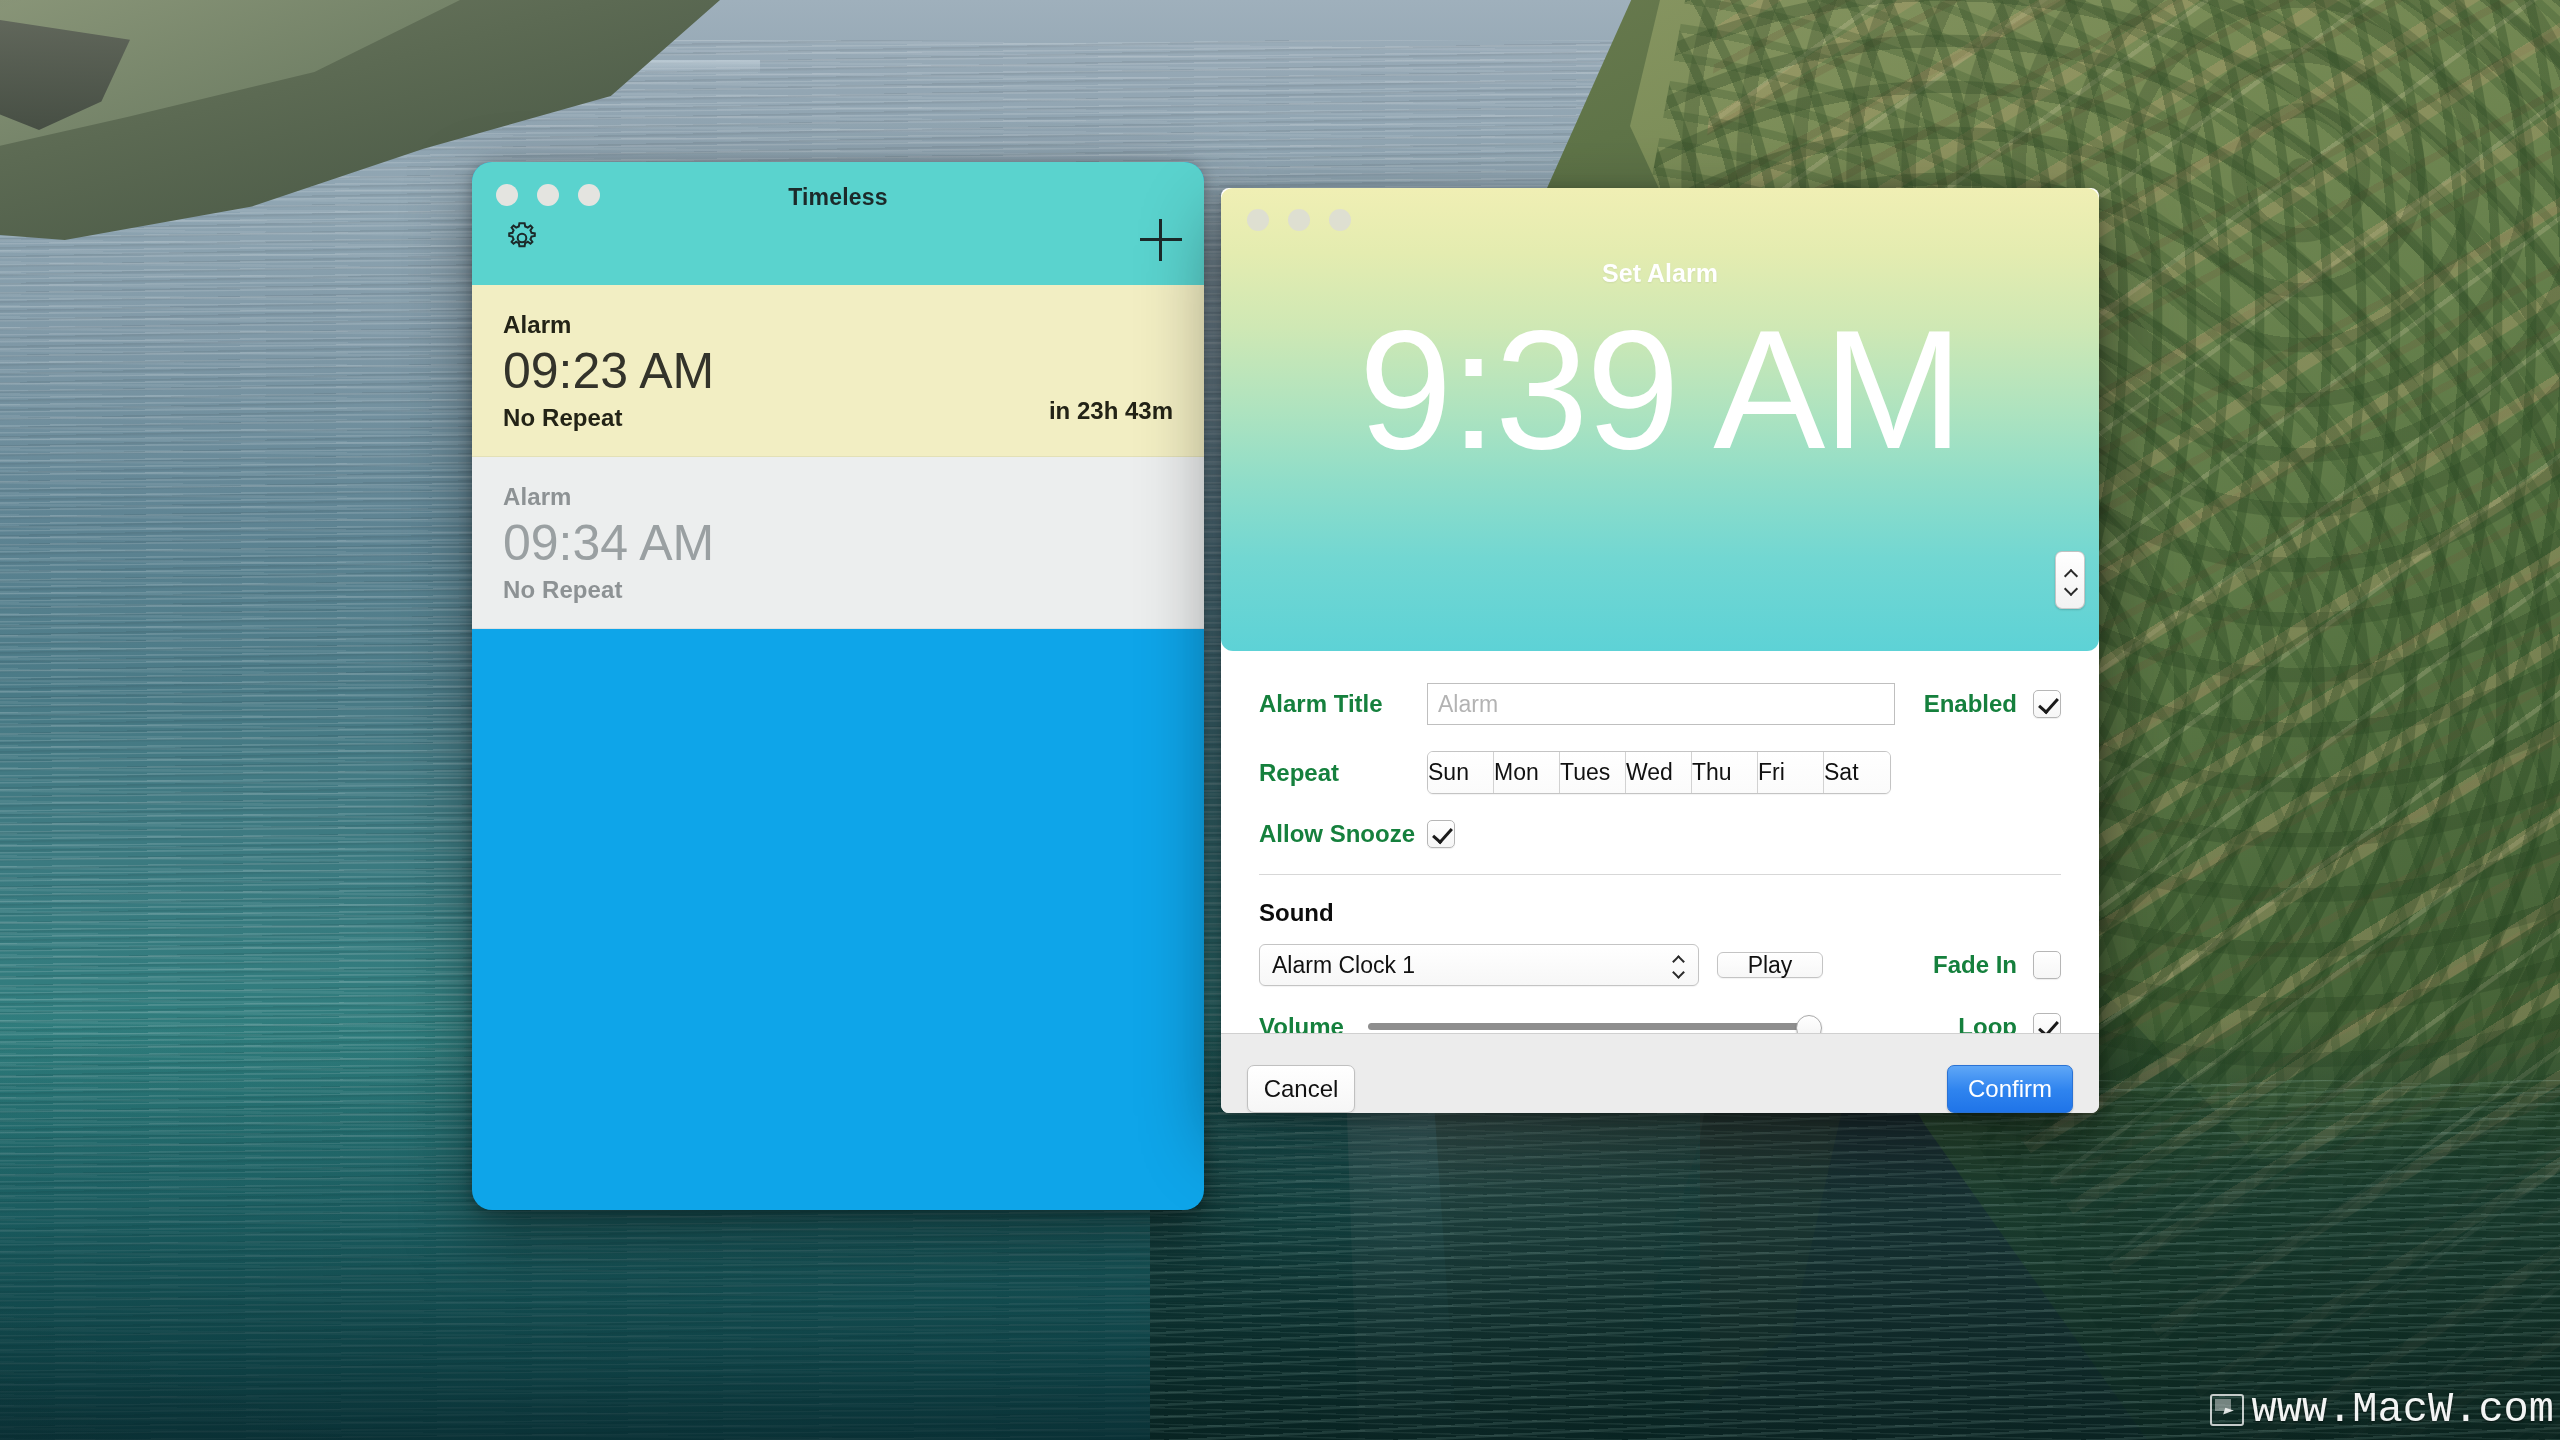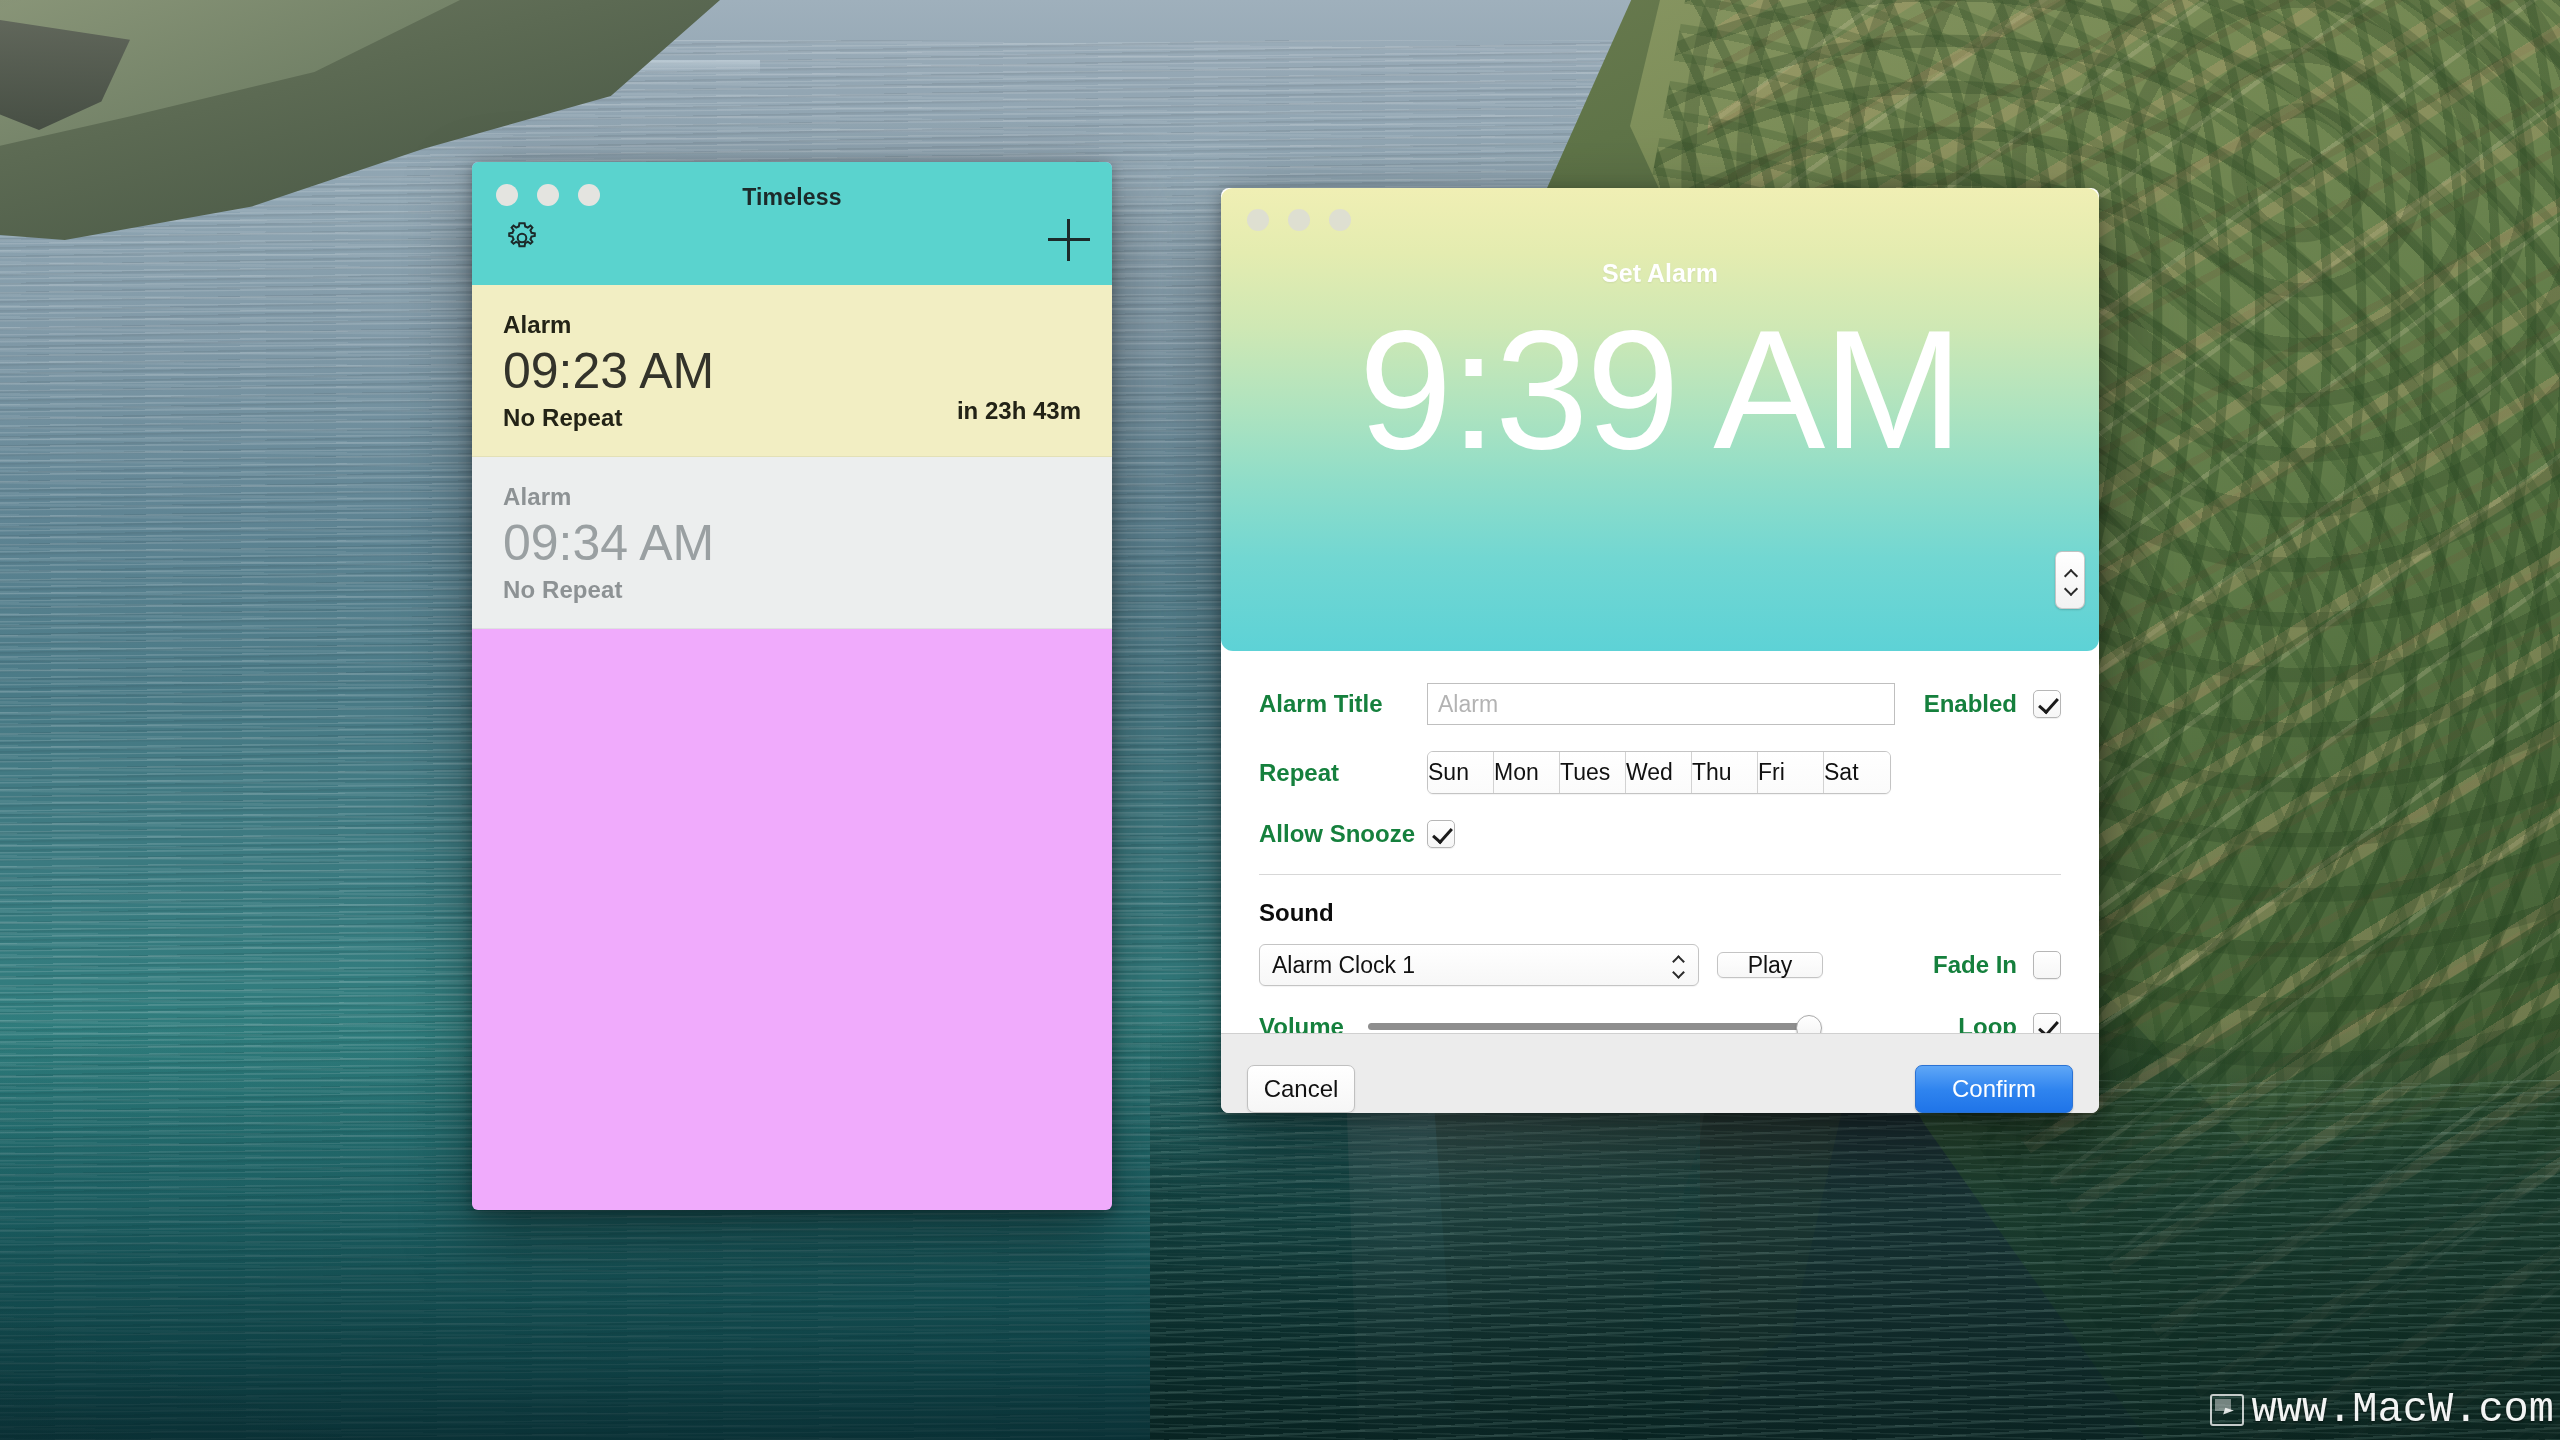--- a/index.html
+++ b/index.html
@@ -137,23 +137,23 @@
   
   .wp-vig {
     inset:0; width:2560px; height:1440px; left:0; top:0;
     background: radial-gradient(ellipse 130% 110% at 50% 45%, rgba(0,0,0,0) 55%, rgba(0,0,0,.22) 100%);
   }
 
   
   #timeless-window {
     position:absolute;
     left:472px; top:162px;
-    width:640px; height:1048px;
-    background:#f0abfc;
-    border-radius:6px;
+    width:732px; height:1048px;
+    background:#0ea5e9;
+    border-radius:20px;
     box-shadow: 0 26px 70px rgba(0,0,0,.42), 0 3px 14px rgba(0,0,0,.30);
     overflow:hidden;
   }
   .tl-header {
     height:123px;
     background:#5ad3ce;
     position:relative;
   }
   .traffic { position:absolute; display:flex; gap:19px; }
   .traffic .dot { width:22px; height:22px; border-radius:50%; }
@@ -367,21 +367,21 @@
     width:108px; height:48px;
     border:1px solid #c0c0c0; border-radius:7px;
     background:linear-gradient(180deg,#ffffff,#f6f6f6);
     box-shadow:0 1px 2px rgba(0,0,0,.10);
     font-size:24px; color:#111;
     display:flex; align-items:center; justify-content:center;
     cursor:pointer;
   }
   .confirm-btn {
     margin-left:auto;
-    width:158px; height:48px;
+    width:126px; height:48px;
     border:1px solid #2a72d4; border-radius:7px;
     background:linear-gradient(180deg,#5fa7f7 0%, #2f84ef 52%, #1f74e8 100%);
     box-shadow:0 1px 2px rgba(0,0,0,.22);
     font-size:24px; color:#ffffff;
     display:flex; align-items:center; justify-content:center;
     cursor:pointer;
   }
 
   
   #watermark {

